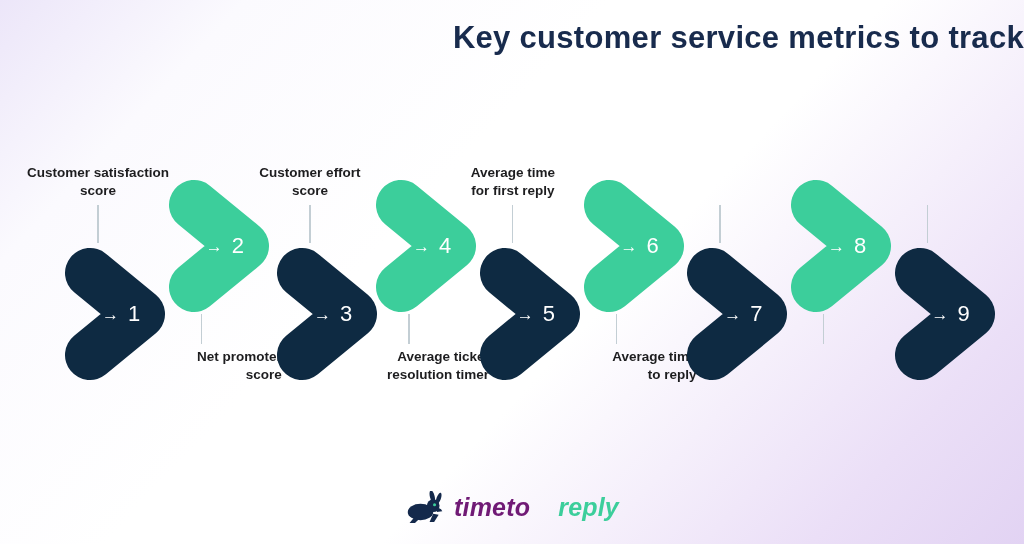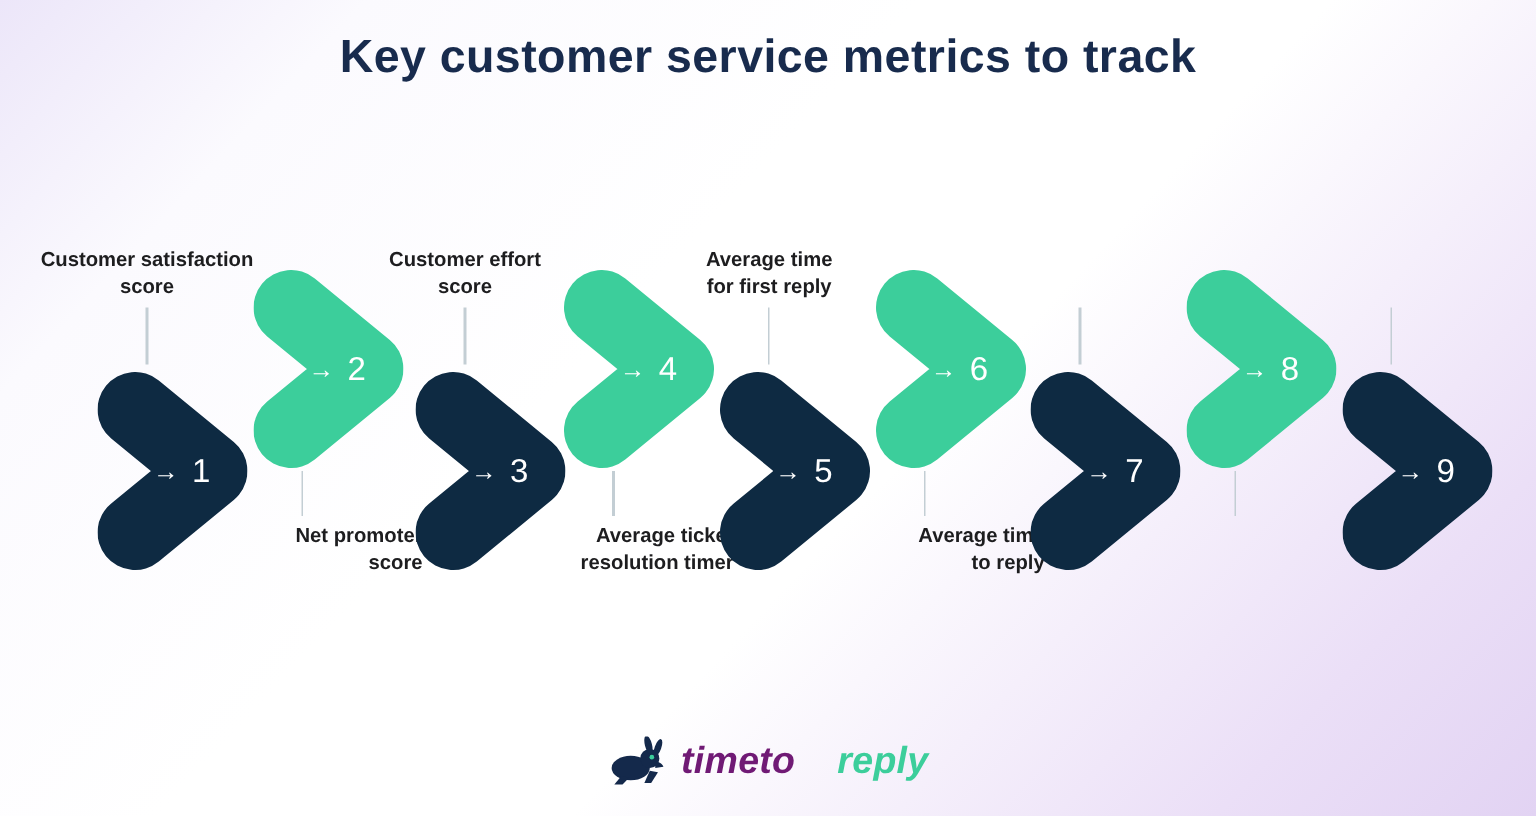--- a/index.html
+++ b/index.html
@@ -9,21 +9,21 @@
     width:1024px; height:544px;
     overflow:hidden;
     font-family:"Liberation Sans", sans-serif;
     background:linear-gradient(133deg,
       #ece6f9 0%, #fbfafe 16%, #ffffff 40%,
       #ffffff 58%, #ebdff7 86%, #e2d3f3 100%);
   }
 
   .title {
     position:absolute; top:20px; left:0; width:100%;
-    text-align:center;
+    text-align:right;
     font-size:31px; font-weight:800; letter-spacing:0.3px;
     color:#182b4d;
   }
 
   .stage { position:absolute; top:164px; left:0; width:1024px; height:232px; }
 
   .step { position:absolute; top:0; width:100px; height:232px; }
 
   .step-label {
     position:absolute; left:-47px; width:160px;

